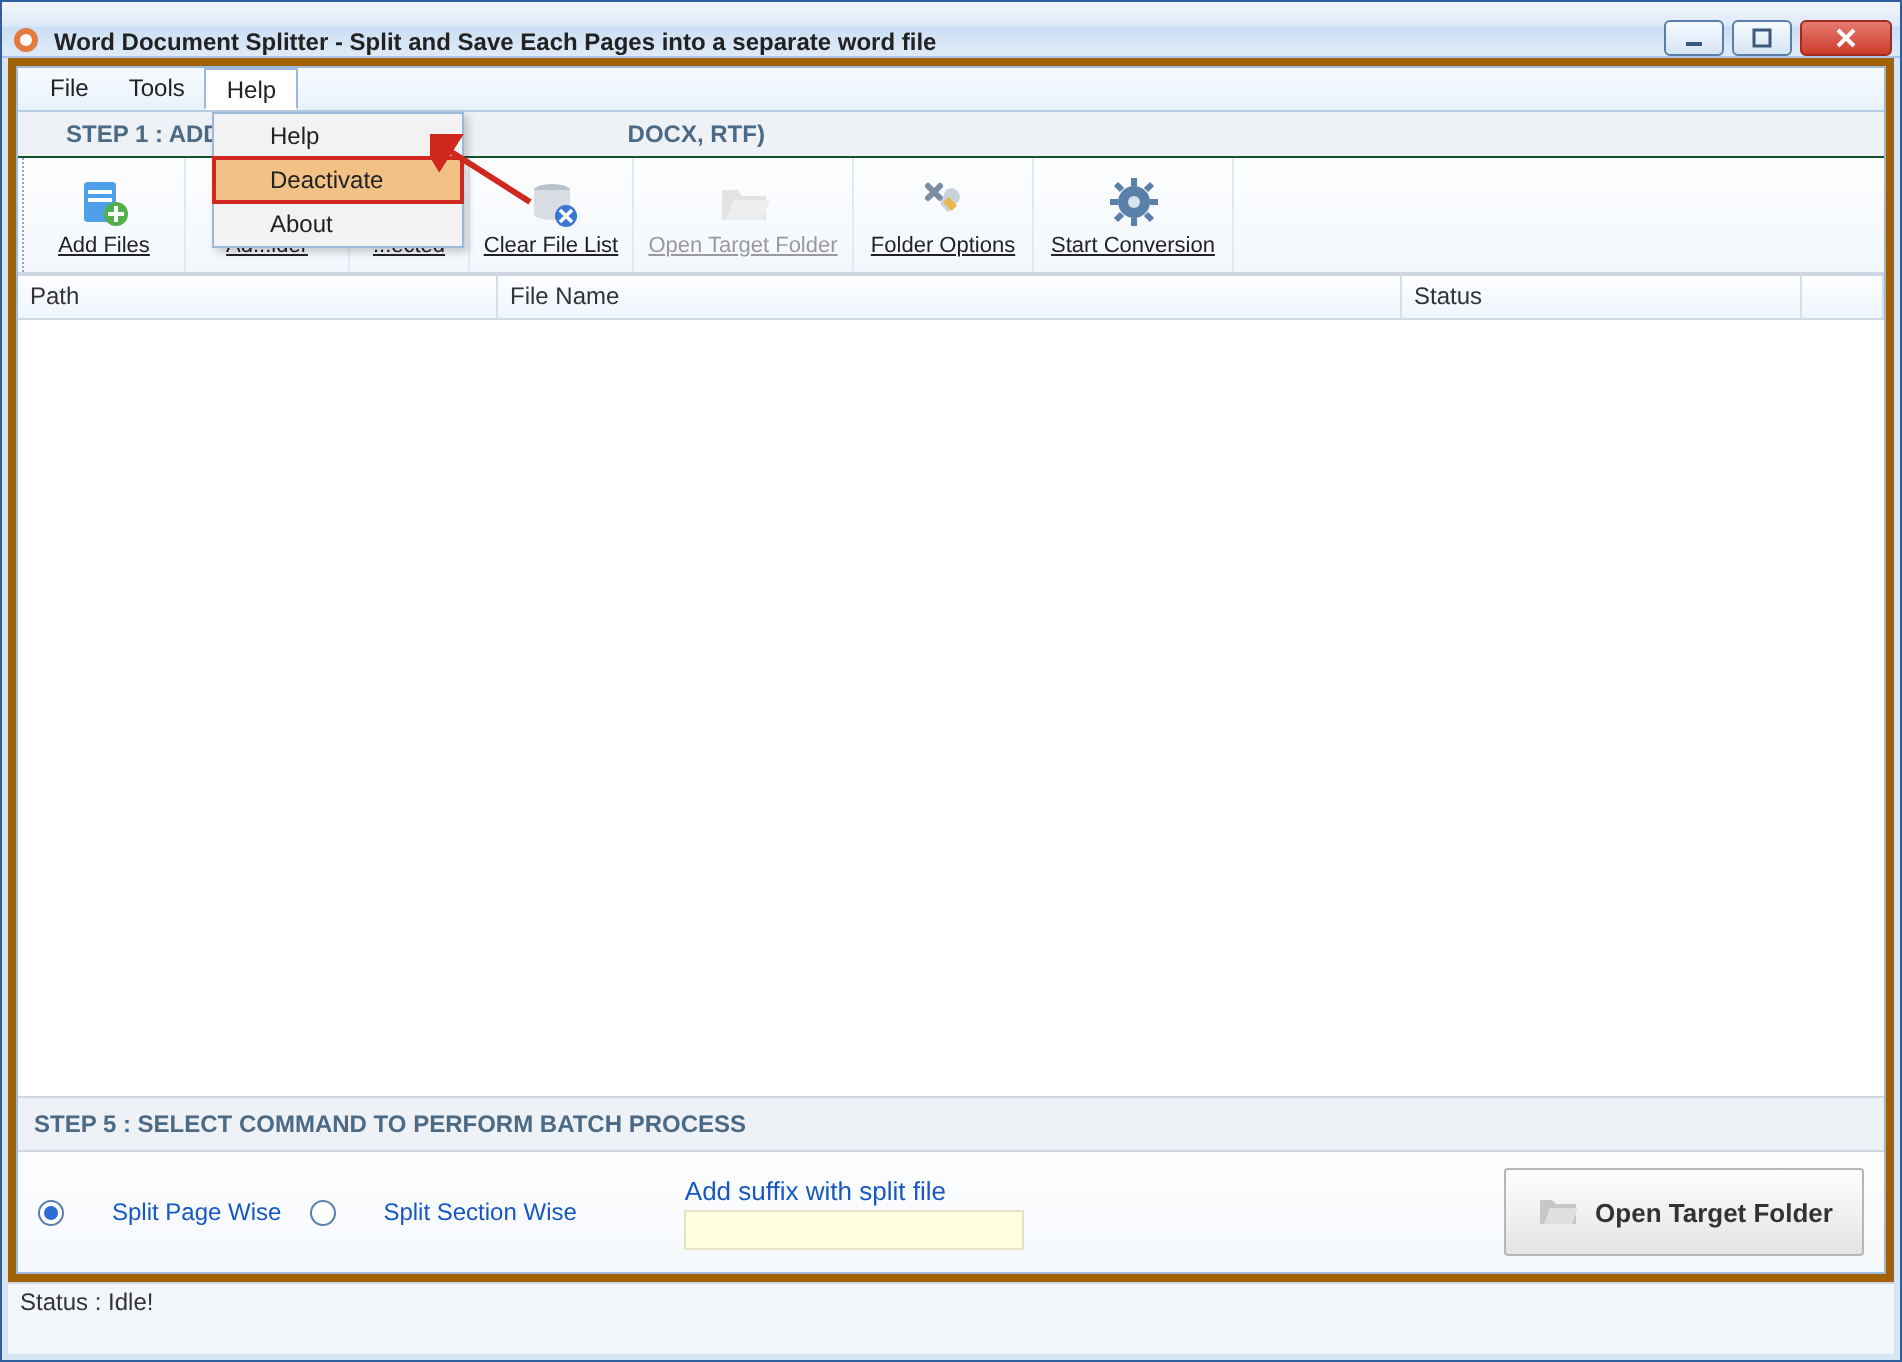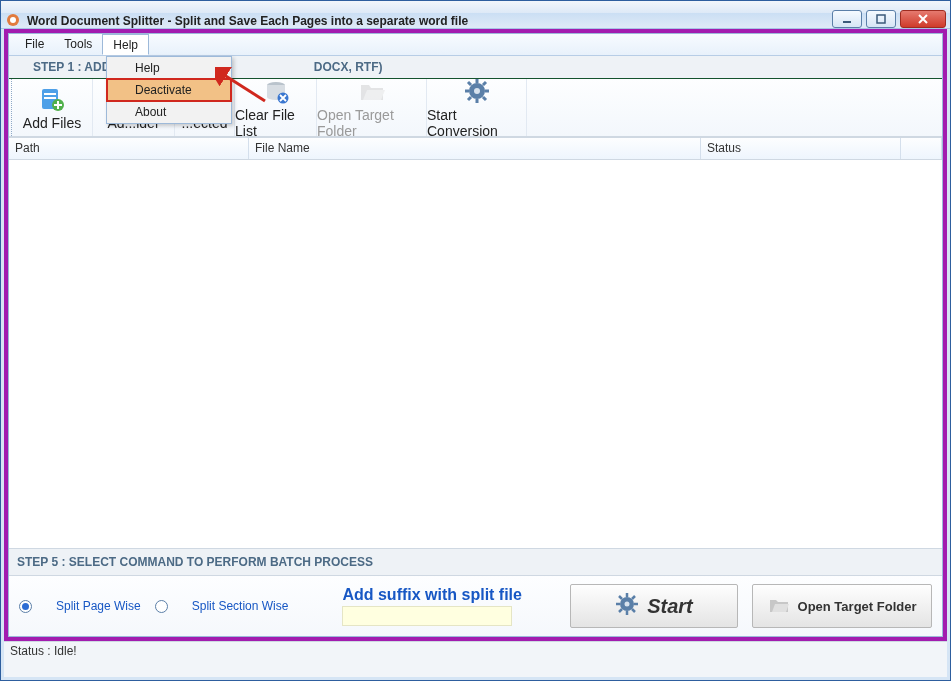--- a/index.html
+++ b/index.html
@@ -6,52 +6,52 @@
   html, body { width: 951px; height: 681px; font-family: "Segoe UI", Tahoma, sans-serif; font-size: 12px; overflow: hidden; }
   .window { width: 951px; height: 681px; border: 1px solid #2e5e9e; background: #fff; display: flex; flex-direction: column; position: relative; }
   .titlebar { height: 28px; background: linear-gradient(to bottom, #f2f6fb 0%, #dde9f7 45%, #cbdff4 46%, #dfeaf7 100%); display: flex; align-items: flex-end; padding: 0 4px; border-bottom: 1px solid #a9c3e6; font-weight: bold; }
   .titlebar .app-icon { width: 16px; height: 16px; margin-right: 6px; }
   .titlebar .title-text { flex: 1; color: #222; font-size: 12px; }
   .win-btns { display: flex; gap: 0; }
   .win-btn { width: 30px; height: 18px; border: 1px solid #5b7fa8; border-radius: 3px; margin-left: 4px; display:flex; align-items:center; justify-content:center; background: linear-gradient(to bottom,#f5faff,#d6e5f5); cursor: pointer; }
   .win-close { background: linear-gradient(to bottom,#e67a6f,#cf3b2b); border-color:#9e2c20; width: 46px; }
   .win-btn svg { display:block; }
 
-  .client { flex:1; background:#a21caf; border:3px solid #d6e5f5; border-top:none; display:flex; flex-direction:column; position:relative; }
+  .client { flex:1; background:#a16207; border:3px solid #d6e5f5; border-top:none; display:flex; flex-direction:column; position:relative; }
   .inner-border { flex:1; margin:4px; border:1px solid #9db9d9; display:flex; flex-direction:column; }
 
   .menubar { height: 22px; background: linear-gradient(to bottom,#f7fbff,#e8f1fb); display:flex; align-items:stretch; padding:0 6px; border-bottom:1px solid #b7cde6; }
   .menubar .menu-item { padding:3px 10px; cursor:pointer; color:#222; }
   .menubar .menu-item.open { background:#fff; border:1px solid #9db9d9; border-bottom:1px solid #fff; position:relative; z-index:20; }
 
   .step-label { background:#eef2f6; color:#4c6a85; font-weight:bold; padding:4px 24px; border-bottom:1px solid #14532d; font-size:12px; }
 
   .toolbar { height: 58px; background:linear-gradient(to bottom,#fdfeff,#f3f7fc); display:flex; align-items:stretch; border-bottom:1px solid #cfd8e2; }
-  .tool-btn { width: 82px; display:flex; flex-direction:column; align-items:center; justify-content:center; gap:2px; font-size:14px; color:#222; cursor:pointer; border-right:1px solid #e2e9f2; }
+  .tool-btn { width: 82px; display:flex; flex-direction:column; align-items:center; justify-content:center; gap:2px; font-size:11px; color:#222; cursor:pointer; border-right:1px solid #e2e9f2;text-decoration:underline; }
   .tool-btn.first { border-left:1px dotted #8fa9c7; margin-left:2px; }
   .tool-btn.disabled { color:#9a9a9a; }
   .tool-btn .ic { width:28px; height:28px; display:flex; align-items:center; justify-content:center; }
 
   .table-wrap { flex:1; display:flex; flex-direction:column; border-top:1px solid #cfd8e2; }
   .thead { height:22px; display:flex; background:linear-gradient(to bottom,#fdfeff,#eef5fd); border-bottom:1px solid #cfd8e2; }
   .th { padding:3px 6px; border-right:1px solid #d4dfec; color:#333; }
   .th.fn { flex: 0 0 452px; }
   .th.pa { flex: 0 0 240px; }
   .th.st { flex: 0 0 200px; }
   .th.last { flex:1; }
   .tbody { flex:1; background:#fff; }
 
   .step2 { background:#eef2f6; color:#4c6a85; font-weight:bold; padding:6px 8px; border-top:1px solid #cfd8e2; border-bottom:1px solid #cfd8e2; }
 
   .bottom-panel { height:60px; background:linear-gradient(to bottom,#fdfeff,#f5f8fc); display:flex; align-items:center; padding:0 10px; gap:14px; }
   .opt { display:flex; align-items:center; gap:24px; color:#1757c4; cursor:pointer; }
   .radio { width:13px; height:13px; border-radius:50%; border:1px solid #5b7fa8; display:inline-flex; align-items:center; justify-content:center; background:#fff; }
   .radio.sel::after { content:""; width:7px; height:7px; border-radius:50%; background:#2b6cd4; }
   .suffix-block { margin-left:40px; }
-  .suffix-block .lbl { color:#1757c4; font-size:16px;font-weight:bold; }
+  .suffix-block .lbl { color:#1757c4; font-size:13px; }
   .suffix-block .field { width:170px; height:20px; background:#ffffe0; border:1px solid #e5e5c5; margin-top:2px; }
   .big-btn { width:168px; height:44px; border:1px solid #b7b7b7; background:linear-gradient(to bottom,#fefefe,#e4e4e4); display:flex; align-items:center; justify-content:center; gap:8px; cursor:pointer; font-weight:bold; color:#333; border-radius:2px; }
   .big-btn.start { font-size:20px; font-style:italic; }
   .big-btn.otf { font-size:13px; font-weight:bold; width:180px; }
 
   .statusbar { height:36px; background:#f2f5f9; border-top:1px solid #cfd8e2; padding:2px 6px; color:#333; font-size:12px; }
 
   
   .dropdown { position:absolute; top:22px; left:97px; width:126px; background:#f2f2f2; border:1px solid #9db9d9; box-shadow:2px 2px 4px rgba(0,0,0,.2); z-index:15; }
   .dropdown .dd-item { padding:4px 10px 4px 28px; cursor:pointer; color:#222; }
@@ -157,20 +157,30 @@
         </div>
         <div class="tool-btn disabled" style="width:110px;">
           <span class="ic">
               <svg width="28" height="28" opacity="0.45">
                 <path d="M3 8h8l2 3h12v12H3z" fill="#c7c7c7"></path>
                 <path d="M5 23l4-10h18l-4 10z" fill="#e0e0e0"></path>
               </svg>
             </span>
           <span>Open Target Folder</span>
         </div>
+        <div class="tool-btn" style="width:90px;">
+          <span class="ic">
+              <svg width="28" height="28">
+                <path d="M6 6l6 6M6 12l6-6" stroke="#7b8da0" stroke-width="3" stroke-linecap="round"></path>
+                <path d="M15 8c4-3 9 2 6 6l-5 5-4-4z" fill="#c9d2db"></path>
+                <rect x="14" y="13" width="6" height="4" fill="#e6b84e" transform="rotate(45 17 15)"></rect>
+              </svg>
+            </span>
+          <span>Folder Options</span>
+        </div>
         <div class="tool-btn" style="width:100px;">
           <span class="ic">
               <svg width="28" height="28">
                 <circle cx="14" cy="14" r="8" fill="#5a7fa8"></circle>
                 <circle cx="14" cy="14" r="3" fill="#d7e2ee"></circle>
                 <g stroke="#5a7fa8" stroke-width="3">
                   <path d="M14 2v4M14 22v4M2 14h4M22 14h4M5 5l3 3M20 20l3 3M23 5l-3 3M5 23l3-3"></path>
                 </g>
               </svg>
             </span>
@@ -197,30 +207,20 @@
         </label>
         <label class="opt">
           <span class="radio"></span>
           <span>Split Section Wise</span>
         </label>
         <div class="suffix-block">
           <div class="lbl">Add suffix with split file</div>
           <div class="field"></div>
         </div>
         <div style="flex:1"></div>
-        <div class="big-btn start">
-          <span><svg width="24" height="24">
-                <circle cx="12" cy="12" r="7" fill="#5a7fa8"></circle>
-                <circle cx="12" cy="12" r="2.5" fill="#d7e2ee"></circle>
-                <g stroke="#5a7fa8" stroke-width="2.5">
-                  <path d="M12 1v4M12 19v4M1 12h4M19 12h4M4 4l3 3M17 17l3 3M20 4l-3 3M4 20l3-3"></path>
-                </g>
-              </svg></span>
-          <span>Start</span>
-        </div>
         <div class="big-btn otf">
           <span><svg width="22" height="22">
                 <path d="M2 6h6l2 2h10v10H2z" fill="#c7c7c7"></path>
                 <path d="M4 18l3-8h14l-3 8z" fill="#e0e0e0"></path>
               </svg></span>
           <span>Open Target Folder</span>
         </div>
       </div>
 
     </div>

